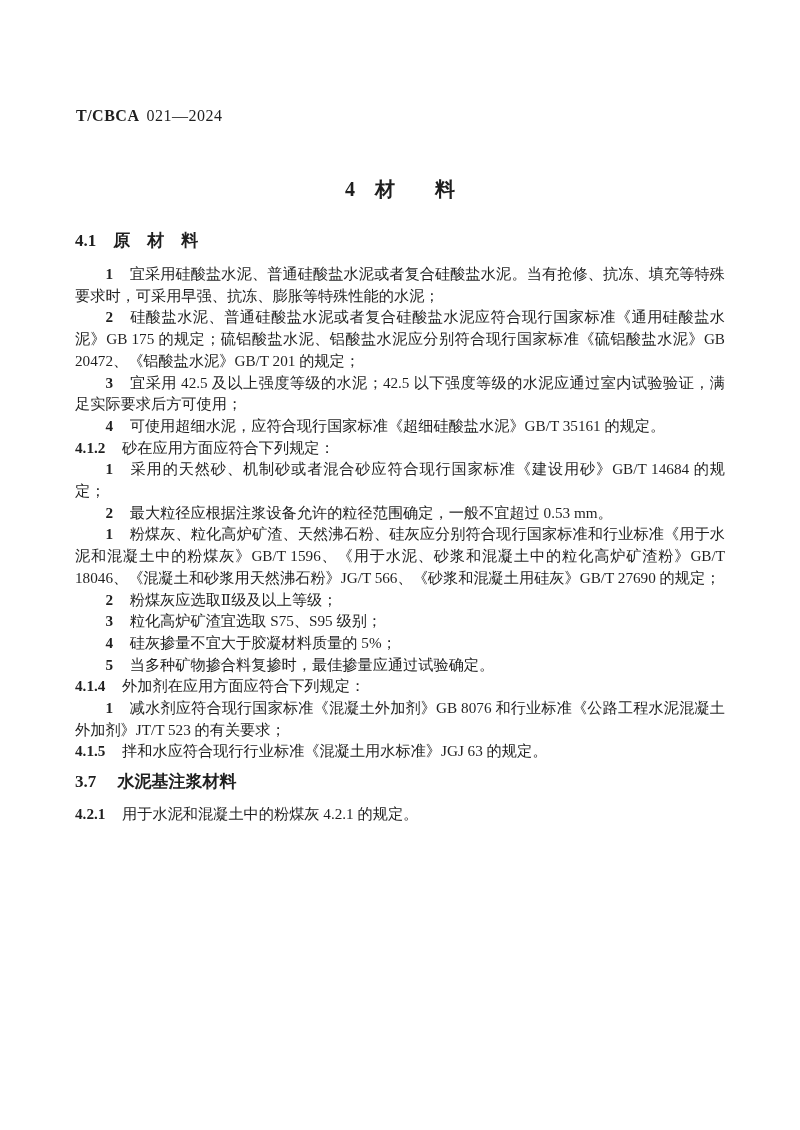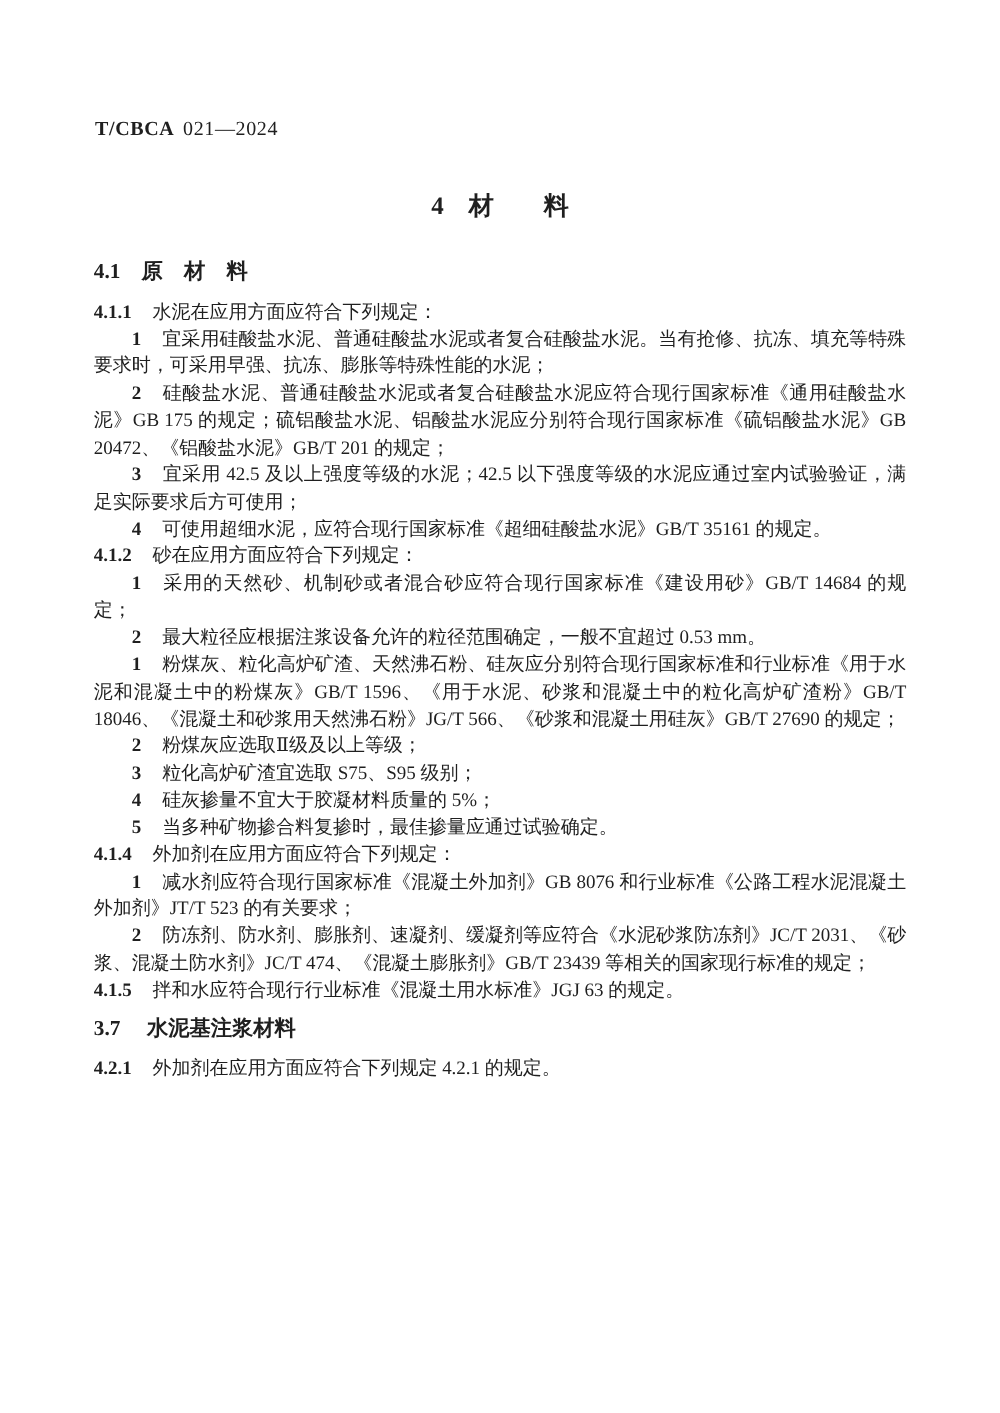--- a/index.html
+++ b/index.html
@@ -7,37 +7,37 @@
     padding: 0;
     background: #ffffff;
   }
   .page {
     position: relative;
     width: 800px;
     height: 862px;
     background: #ffffff;
     font-family: "Liberation Serif", "DejaVu Serif", serif;
     color: #1f1f1f;
-    margin: 4px auto;
+    margin: 16px auto;
     overflow: hidden;
     text-decoration: underline;
   }
   .doc-header {
     position: absolute;
     top: 91px;
     left: 76px;
     font-size: 16px;
     letter-spacing: 0.5px;
     white-space: pre;
   }
   .code-bold { font-weight: 700; margin-right: 7px; }
   .code-rest { font-weight: 400; }
   .content {
     position: absolute;
-    top: 148px;
+    top: 160px;
     left: 75px;
     width: 650px;
   }
   .chapter-heading {
     font-size: 20px;
     font-weight: 700;
     text-align: center;
     white-space: pre;
     line-height: 26px;
     margin: 0 0 28px 0;
@@ -78,43 +78,41 @@
 <div class="page">
 
   <div class="doc-header"><span class="code-bold">T/CBCA</span><span class="code-rest">021—2024</span></div>
 
   <div class="content">
 
     <h1 class="chapter-heading">4    材        料</h1>
 
     <h2 class="section-heading">4.1    原    材    料</h2>
 
-    <p class="clause"><span class="num">4.1.1</span><span class="txt">水泥在应用方面应符合下列规定：</span></p>
     <p class="item"><span class="num">1</span><span class="txt">宜采用硅酸盐水泥、普通硅酸盐水泥或者复合硅酸盐水泥。当有抢修、抗冻、填充等特殊要求时，可采用早强、抗冻、膨胀等特殊性能的水泥；</span></p>
     <p class="item"><span class="num">2</span><span class="txt">硅酸盐水泥、普通硅酸盐水泥或者复合硅酸盐水泥应符合现行国家标准《通用硅酸盐水泥》GB 175 的规定；硫铝酸盐水泥、铝酸盐水泥应分别符合现行国家标准《硫铝酸盐水泥》GB 20472、《铝酸盐水泥》GB/T 201 的规定；</span></p>
     <p class="item"><span class="num">3</span><span class="txt">宜采用 42.5 及以上强度等级的水泥；42.5 以下强度等级的水泥应通过室内试验验证，满足实际要求后方可使用；</span></p>
     <p class="item"><span class="num">4</span><span class="txt">可使用超细水泥，应符合现行国家标准《超细硅酸盐水泥》GB/T 35161 的规定。</span></p>
 
     <p class="clause"><span class="num">4.1.2</span><span class="txt">砂在应用方面应符合下列规定：</span></p>
     <p class="item"><span class="num">1</span><span class="txt">采用的天然砂、机制砂或者混合砂应符合现行国家标准《建设用砂》GB/T 14684 的规定；</span></p>
     <p class="item"><span class="num">2</span><span class="txt">最大粒径应根据注浆设备允许的粒径范围确定，一般不宜超过 0.53 mm。</span></p>
 
     <p class="item"><span class="num">1</span><span class="txt">粉煤灰、粒化高炉矿渣、天然沸石粉、硅灰应分别符合现行国家标准和行业标准《用于水泥和混凝土中的粉煤灰》GB/T 1596、《用于水泥、砂浆和混凝土中的粒化高炉矿渣粉》GB/T 18046、《混凝土和砂浆用天然沸石粉》JG/T 566、《砂浆和混凝土用硅灰》GB/T 27690 的规定；</span></p>
     <p class="item"><span class="num">2</span><span class="txt">粉煤灰应选取Ⅱ级及以上等级；</span></p>
     <p class="item"><span class="num">3</span><span class="txt">粒化高炉矿渣宜选取 S75、S95 级别；</span></p>
     <p class="item"><span class="num">4</span><span class="txt">硅灰掺量不宜大于胶凝材料质量的 5%；</span></p>
     <p class="item"><span class="num">5</span><span class="txt">当多种矿物掺合料复掺时，最佳掺量应通过试验确定。</span></p>
 
     <p class="clause"><span class="num">4.1.4</span><span class="txt">外加剂在应用方面应符合下列规定：</span></p>
     <p class="item"><span class="num">1</span><span class="txt">减水剂应符合现行国家标准《混凝土外加剂》GB 8076 和行业标准《公路工程水泥混凝土外加剂》JT/T 523 的有关要求；</span></p>
-    <p class="item"><span class="num">2</span><span class="txt">防冻剂、防水剂、膨胀剂、速凝剂、缓凝剂等应符合《水泥砂浆防冻剂》JC/T 2031、《砂浆、混凝土防水剂》JC/T 474、《混凝土膨胀剂》GB/T 23439 等相关的国家现行标准的规定；</span></p>
 
     <p class="clause"><span class="num">4.1.5</span><span class="txt">拌和水应符合现行行业标准《混凝土用水标准》JGJ 63 的规定。</span></p>
 
     <h2 class="section-heading s42">3.7     水泥基注浆材料</h2>
 
-    <p class="clause"><span class="num">4.2.1</span><span class="txt">外加剂在应用方面应符合下列规定 4.2.1 的规定。</span></p>
+    <p class="clause"><span class="num">4.2.1</span><span class="txt">用于水泥和混凝土中的粉煤灰 4.2.1 的规定。</span></p>
 
   </div>
 
   <div class="page-number">4</div>
 
 </div>
 
 </body></html>

